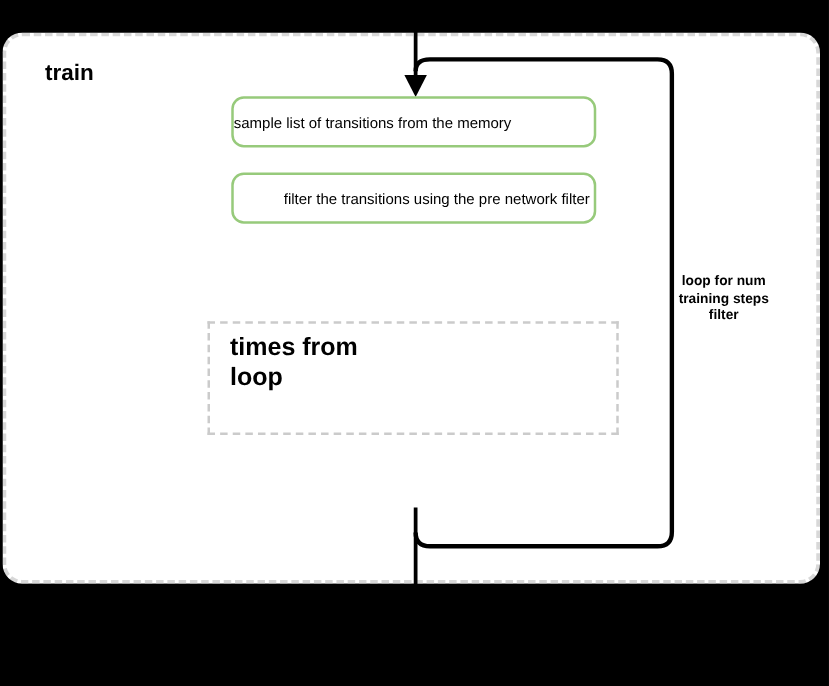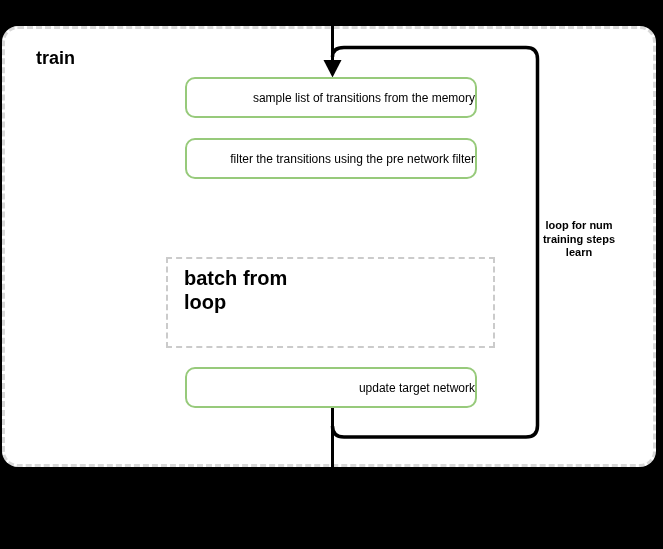--- a/index.html
+++ b/index.html
@@ -46,21 +46,21 @@
     position: absolute;
     left: 185px;
     width: 292px;
     height: 41px;
     background: #ffffff;
     border: 2.5px solid #97ca7b;
     border-radius: 10px;
     box-sizing: border-box;
     display: flex;
     align-items: center;
-    justify-content: flex-end;
+    justify-content: flex-start;
     text-align: center;
     font-size: 12px;
     color: #000;
   }
   .node-1 { top: 77px; }
   .node-2 { top: 138px; padding-left: 40px; }
   .node-3 { top: 198px; }
   .node-4 { top: 367px; }
   .group-box {
     position: absolute;
@@ -111,27 +111,24 @@
   <div class="node node-1">
     <span>sample list of transitions from the memory</span>
   </div>
 
   <div class="node node-2">
     <span>filter the transitions using the pre network filter</span>
   </div>
 
 
   <div class="group-box">
-    <span class="gline">batch from</span>
+    <span class="gline">times from</span>
     <span class="gline">loop</span>
   </div>
 
-  <div class="node node-4">
-    <span>update target network</span>
-  </div>
 
   <div class="loop-label">
     <span class="lline">loop for num</span>
     <span class="lline">training steps</span>
-    <span class="lline">learn</span>
+    <span class="lline">filter</span>
   </div>
 
 </div>
 
 </body></html>

